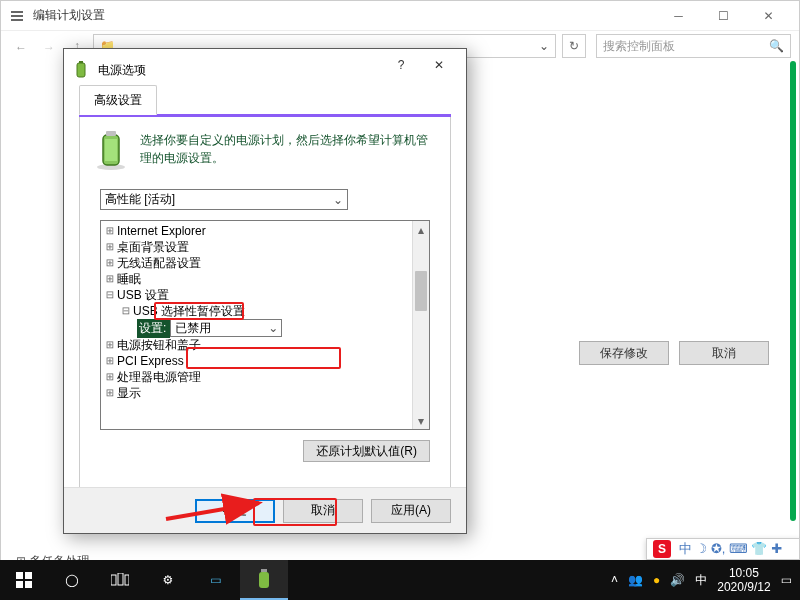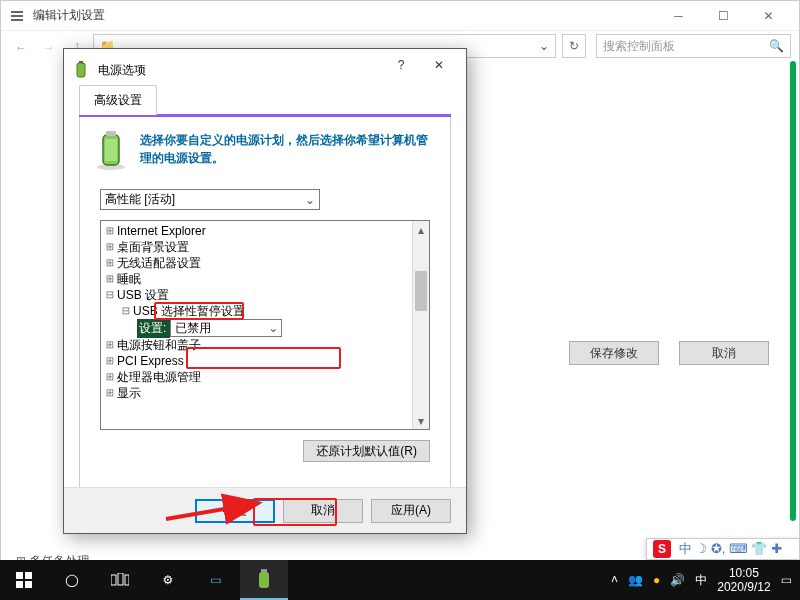--- a/index.html
+++ b/index.html
@@ -11,21 +11,21 @@
   .parent-title { flex: 1; color: #333; font-size: 12px; }
   .parent-wincontrols { display: flex; }
   .parent-wincontrols div { width: 45px; height: 30px; display: flex; align-items: center; justify-content: center; color: #666; }
   .parent-toolbar { height: 30px; display: flex; align-items: center; gap: 4px; padding: 2px 8px; background: #fff; }
   .nav-arrow { width: 24px; height: 24px; display: flex; align-items: center; justify-content: center; color: #999; border-radius: 2px; }
   .address-placeholder { flex: 1; height: 24px; border: 1px solid #ccc; background: #fff; display:flex; align-items:center; padding:0 6px; color:#666; position:relative;}
   .refresh-btn { width:24px; height:24px; border:1px solid #ccc; display:flex; align-items:center; justify-content:center; color:#666; margin-left:2px;}
   .search-box { width: 195px; height: 24px; border: 1px solid #ccc; margin-left: 6px; display: flex; align-items: center; padding: 0 6px; color: #999; position:relative;}
   .search-box span.icon { position:absolute; right:6px; color:#888;}
 
-  .parent-buttons { position: absolute; right: 30px; top: 340px; display: flex; gap: 20px; align-items: center; }
+  .parent-buttons { position: absolute; right: 30px; top: 340px; display: flex; gap: 10px; align-items: center; }
   .parent-buttons button { width: 90px; height: 24px; background: #e1e1e1; border: 1px solid #adadad; color: #333; }
 
   .parent-bottom-text { position:absolute; left: 15px; top: 552px; color:#444; }
   .parent-bottom-text::before { content:"⊞ "; color:#666; }
 
   .side-scroll { position:absolute; right:3px; top:60px; width:6px; height:460px; background:#05a84e; border-radius:3px;}
 
   
   .dialog { position: absolute; left: 63px; top: 48px; width: 404px; height: 486px; background: #fff; border: 1px solid #5a5a5a; box-shadow: 4px 4px 18px rgba(0,0,0,.35); }
   .dlg-titlebar { height: 30px; display: flex; align-items: flex-end; padding: 0 8px; background: #fff; }
@@ -34,23 +34,23 @@
   .dlg-help, .dlg-close { width: 38px; height: 28px; display: flex; align-items: center; justify-content: center; color: #333; }
 
   .dlg-body { padding: 6px 15px 12px; }
   .tab-strip { display: flex; border-bottom: 3px solid #8b5cf6; align-items: flex-end; }
   .tab { padding: 6px 14px 5px; border: 1px solid #ccc; border-bottom: 1px solid #fff; background: #fff; margin-bottom: -1px; border-top-left-radius: 2px; border-top-right-radius: 2px; }
 
   .tab-content { border: 1px solid #ccc; border-top: none; padding: 14px 14px 14px; height: 400px; position: relative; }
 
   .desc-row { display: flex; gap: 12px; margin-bottom: 18px; }
   .batt-icon { width: 34px; height: 40px; flex-shrink: 0; }
-  .desc-text { color: #0369a1; line-height: 18px; font-weight: bold; }
-
-  .plan-select { width: 220px; height: 21px; border: 1px solid #7a7a7a; background: #fff; display: flex; align-items: center; padding: 0 4px; position: relative; margin-left: 6px; margin-bottom: 10px; }
+  .desc-text { color: #14532d; line-height: 18px; }
+
+  .plan-select { width: 248px; height: 21px; border: 1px solid #7a7a7a; background: #fff; display: flex; align-items: center; padding: 0 4px; position: relative; margin-left: 6px; margin-bottom: 10px; }
   .plan-select .chev { position:absolute; right:4px; color:#555; }
 
   .tree-box { border: 1px solid #7a7a7a; height: 210px; background: #fff; position: relative; overflow:hidden; margin-left: 6px; margin-right: 6px; }
   .tree-scroll { position: absolute; right: 0; top: 0; bottom: 0; width: 17px; background: #f0f0f0; border-left: 1px solid #dcdcdc; }
   .tree-scroll .thumb { position: absolute; left: 2px; right: 2px; top: 50px; height: 40px; background: #c2c2c2; border-radius: 1px; }
   .tree-scroll .sarrow { position:absolute; left:0; right:0; height:17px; display:flex; align-items:center; justify-content:center; color:#666; }
   .tree { padding: 2px 0 0 2px; }
   .tree-item { display: flex; align-items: center; height: 16px; line-height: 16px; color: #000; white-space: nowrap; }
   .exp { width: 10px; text-align: center; color: #6a6a6a; font-size:10px; margin-right: 2px; }
   .lvl0 { padding-left: 2px; }

